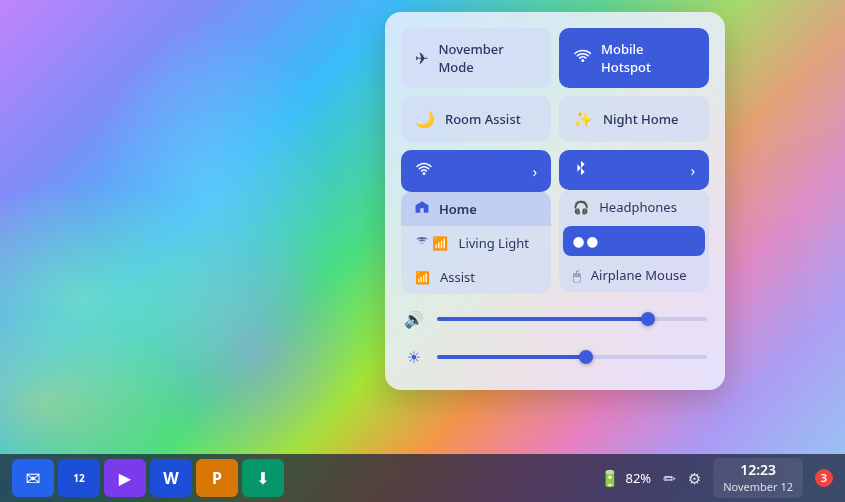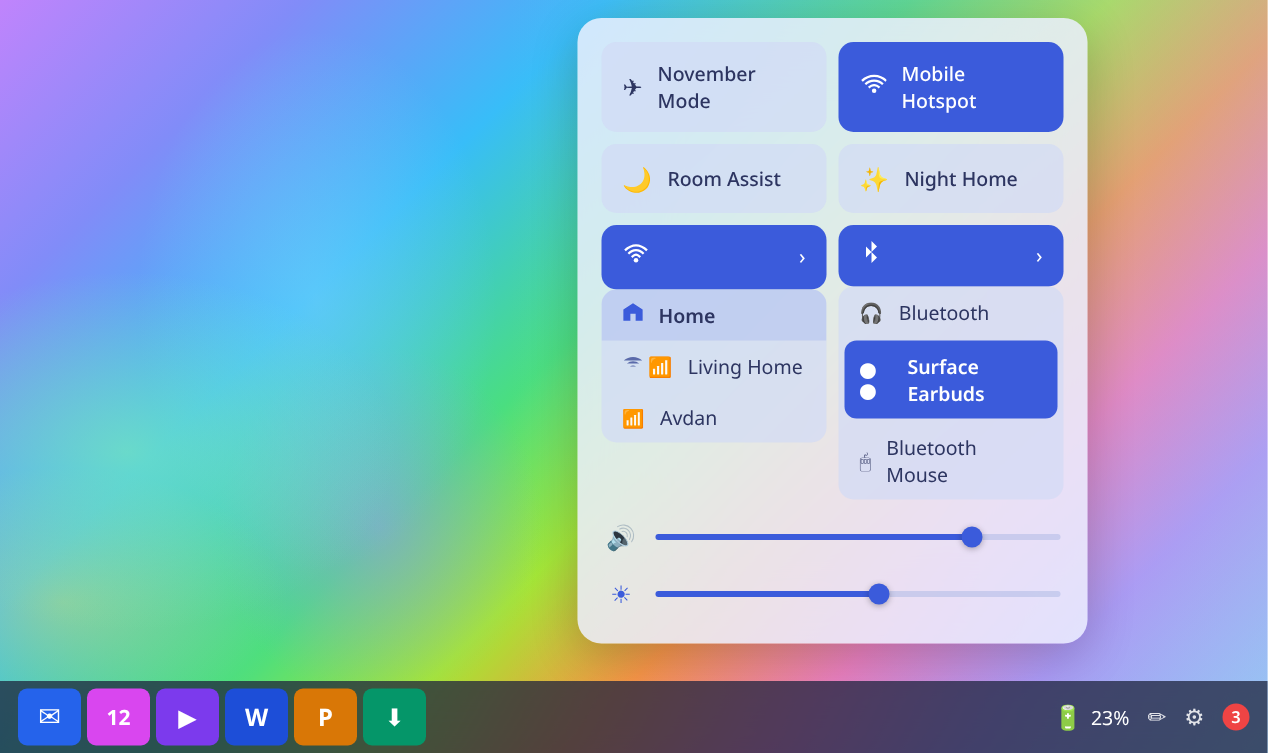--- a/index.html
+++ b/index.html
@@ -348,52 +348,51 @@
           </span>
           <span>Home</span>
         </div>
         <div class="qs-network-item">
           <span>
             <svg width="14" height="14" viewBox="0 0 24 24" fill="#5a6aaa">
               <path d="M5 12.55a11 11 0 0 1 14.08 0M1.42 9a16 16 0 0 1 21.16 0M8.53 16.11a6 6 0 0 1 6.95 0M12 20h.01"></path>
             </svg>
             📶
           </span>
-          <span>Living Home</span>
+          <span>Living Light</span>
         </div>
         <div class="qs-network-item">
           <span style="font-size:12px;">📶</span>
-          <span>Avdan</span>
+          <span>Assist</span>
         </div>
       </div>
     </div>
 
     <div>
       <div class="qs-expand-header">
         <div class="qs-expand-header-left">
           <span>
             <svg width="16" height="16" viewBox="0 0 24 24" fill="white">
               <polyline points="6.5 6.5 17.5 17.5 12 23 12 1 17.5 6.5 6.5 17.5"></polyline>
             </svg>
           </span>
         </div>
         <span>›</span>
       </div>
       <div class="bt-list">
         <div class="qs-bt-item">
           <span>🎧</span>
-          <span>Bluetooth</span>
+          <span>Headphones</span>
         </div>
         <div class="qs-bt-item active">
           <span style="font-size:10px;">⬤ ⬤</span>
-          <span>Surface Earbuds</span>
         </div>
         <div class="qs-bt-item">
           <span>🖱</span>
-          <span>Bluetooth Mouse</span>
+          <span>Airplane Mouse</span>
         </div>
       </div>
     </div>
   </div>
 
   <div class="qs-slider-row" style="margin-top:8px;">
     <span class="qs-slider-icon">🔊</span>
     <div class="slider-track">
       <div class="slider-fill" style="width:78%;"></div>
       <div class="slider-thumb" style="left:78%;"></div>
@@ -406,37 +405,41 @@
       <div class="slider-fill" style="width:55%;"></div>
       <div class="slider-thumb" style="left:55%;"></div>
     </div>
   </div>
 
 </div>
 
 <div class="taskbar">
 
   <div class="taskbar-app" style="background:#2563eb; color:white; font-size:18px;">✉</div>
-  <div class="taskbar-app" style="background:#d946ef; color:white; font-size:14px; font-weight:700;">12</div>
+  <div class="taskbar-app" style="background:#1d4ed8; color:white; font-size:10px; font-weight:700;">12</div>
   <div class="taskbar-app" style="background:#7c3aed; color:white; font-size:16px;">▶</div>
   <div class="taskbar-app" style="background:#1d4ed8; color:white; font-size:16px; font-weight:700;">W</div>
   <div class="taskbar-app" style="background:#d97706; color:white; font-size:16px; font-weight:700;">P</div>
   <div class="taskbar-app" style="background:#059669; color:white; font-size:16px;">⬇</div>
 
   <div class="taskbar-right">
 
     <div class="taskbar-battery">
       <span style="font-size:16px;">🔋</span>
-      <span>23%</span>
+      <span>82%</span>
     </div>
 
     <div class="taskbar-icons">
       <span style="font-size:15px;">✏</span>
     </div>
 
     <div class="taskbar-icons">
       <span style="font-size:15px;">⚙</span>
     </div>
 
+    <div class="taskbar-clock">
+      <div class="clock-time">12:23</div>
+      <div class="clock-date">November 12</div>
+    </div>
 
     <div class="notification-badge">3</div>
   </div>
 </div>
 
 </body></html>

